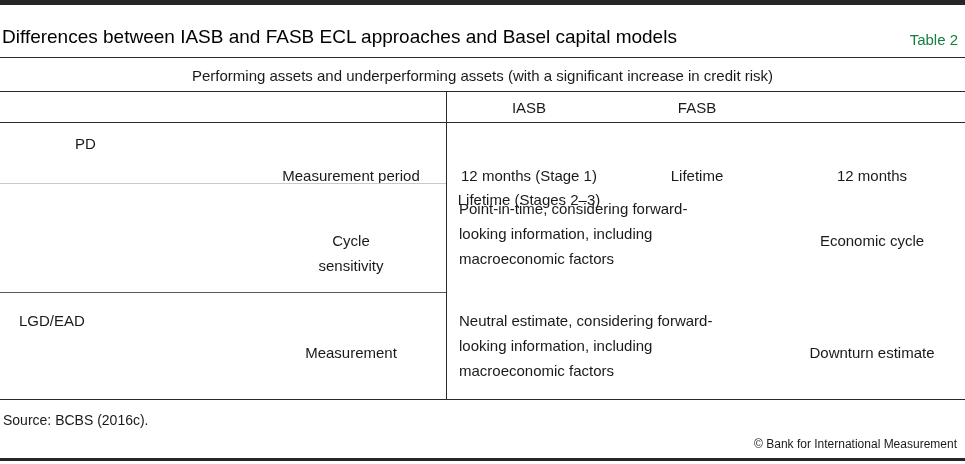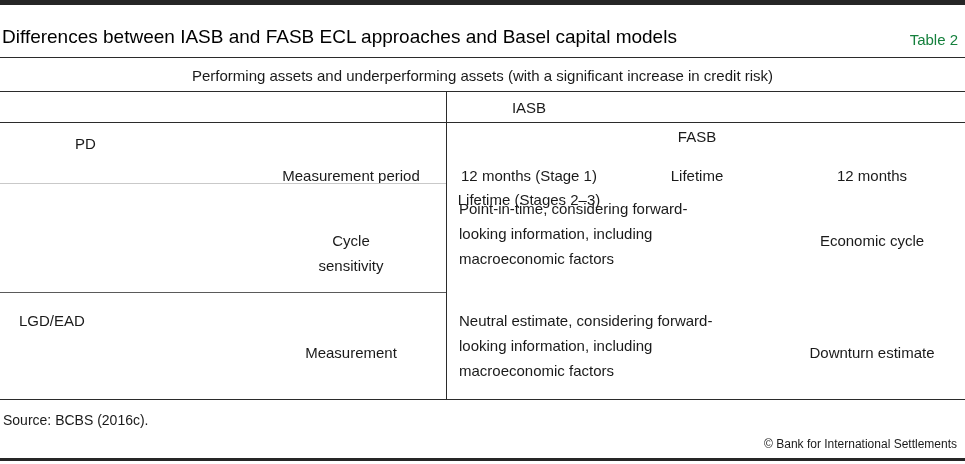--- a/index.html
+++ b/index.html
@@ -41,21 +41,21 @@
   <div class="abs title-text" style="left:2px; top:24px;">Differences between IASB and FASB ECL approaches and Basel capital models</div>
   <div class="abs table-label" style="right:7px; top:31px;">Table 2</div>
 
   <div class="abs rule" style="top:57px;"></div>
 
   <div class="abs span-header" style="top:67px;">Performing assets and underperforming assets (with a significant increase in credit risk)</div>
 
   <div class="abs rule" style="top:91px;"></div>
 
   <div class="abs col-header" style="left:446px; top:99px; width:166px;">IASB</div>
-  <div class="abs col-header" style="left:614px; top:99px; width:166px;margin-top:29px;">FASB</div>
+  <div class="abs col-header" style="left:614px; top:99px; width:166px;">FASB</div>
 
   <div class="abs rule" style="top:122px;"></div>
 
   <div class="abs vrule" style="top:91px; height:308px;"></div>
 
   <div>
     <div class="abs cell cell-l cell-r1" style="left:31px; top:132px; width:140px;margin-left:44px;">PD</div>
     <div class="abs cell cell-c cell-r1" style="left:210px; top:132px; width:282px;">Measurement period</div>
     <div class="abs cell cell-c cell-r1" style="left:446px; top:132px; width:166px;">12 months (Stage 1)
 Lifetime (Stages 2–3)</div>
@@ -82,17 +82,17 @@
     <div class="abs cell cell-l" style="left:459px; top:308px; width:315px;">Neutral estimate, considering forward-
 looking information, including
 macroeconomic factors</div>
     <div class="abs cell cell-c" style="left:780px; top:308px; width:184px;">Downturn estimate</div>
   </div>
 
   <div class="abs rule" style="top:399px;"></div>
 
   <div class="abs footnote" style="left:3px; top:412px;">Source: BCBS (2016c).</div>
 
-  <div class="abs copyright" style="right:8px; top:437px; width:400px;">© Bank for International Settlements</div>
+  <div class="abs copyright" style="right:8px; top:437px; width:400px;">© Bank for International Measurement</div>
 
   <div class="abs bar" style="top:458px; height:3px;"></div>
 
 </div>
 
 </body></html>

